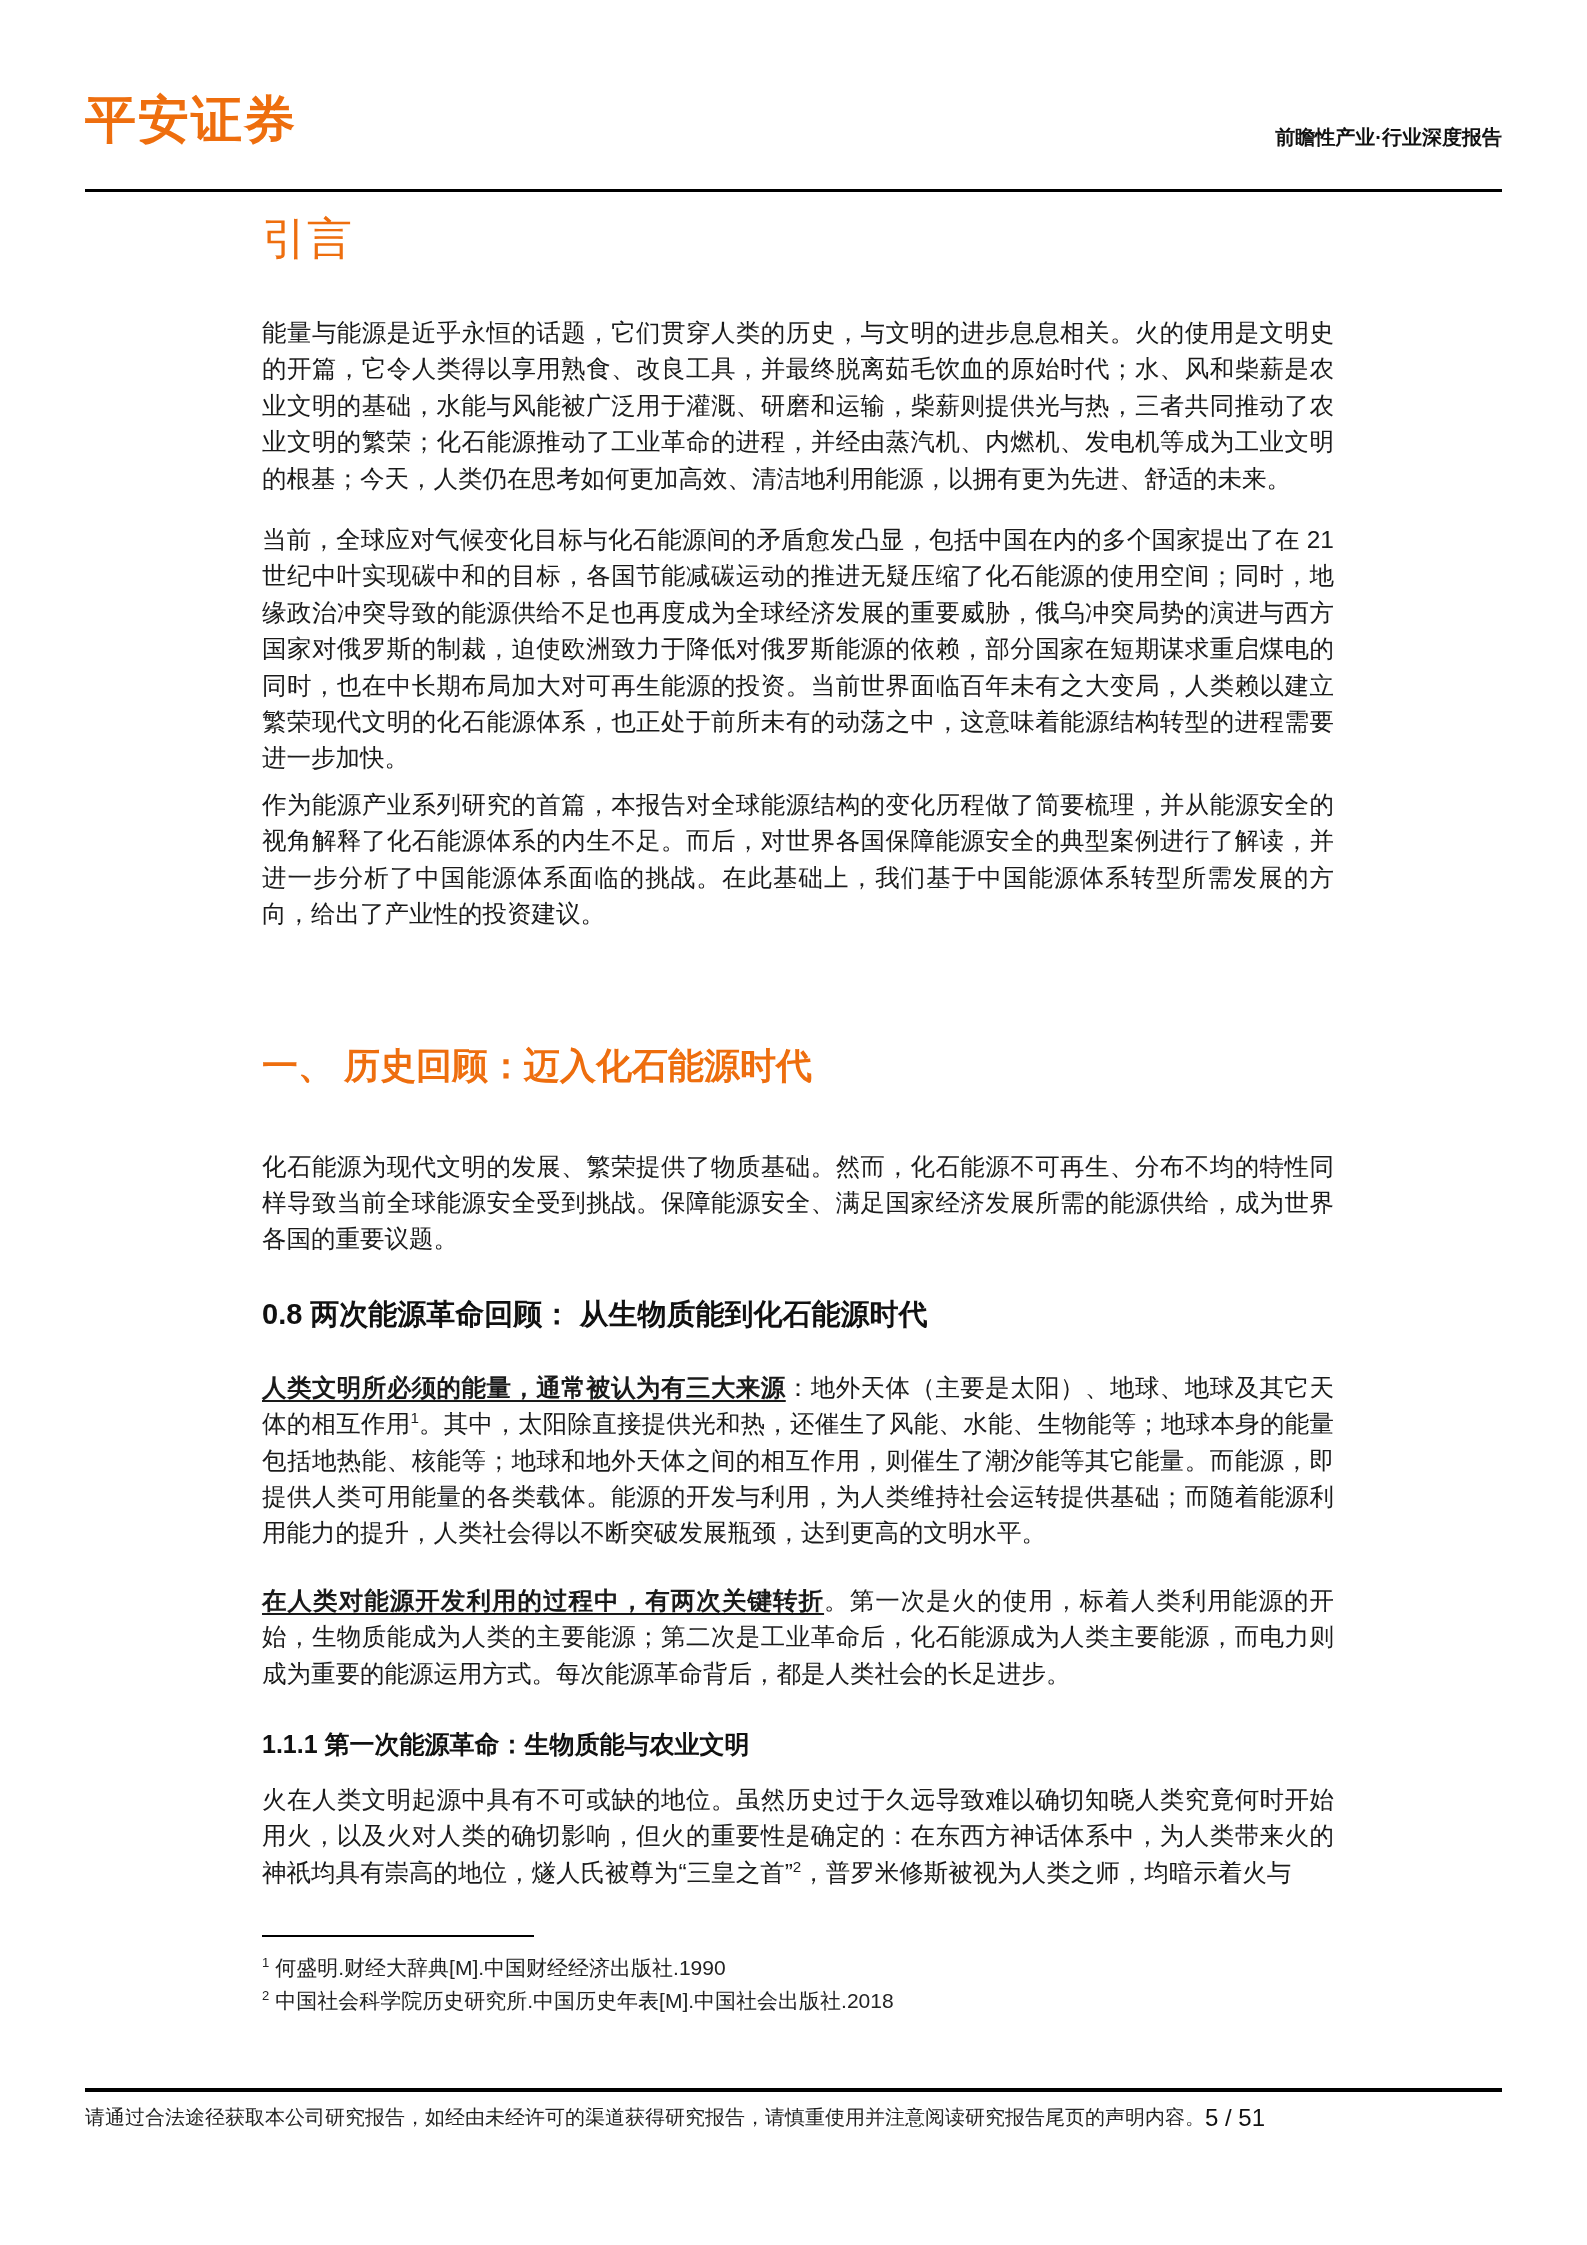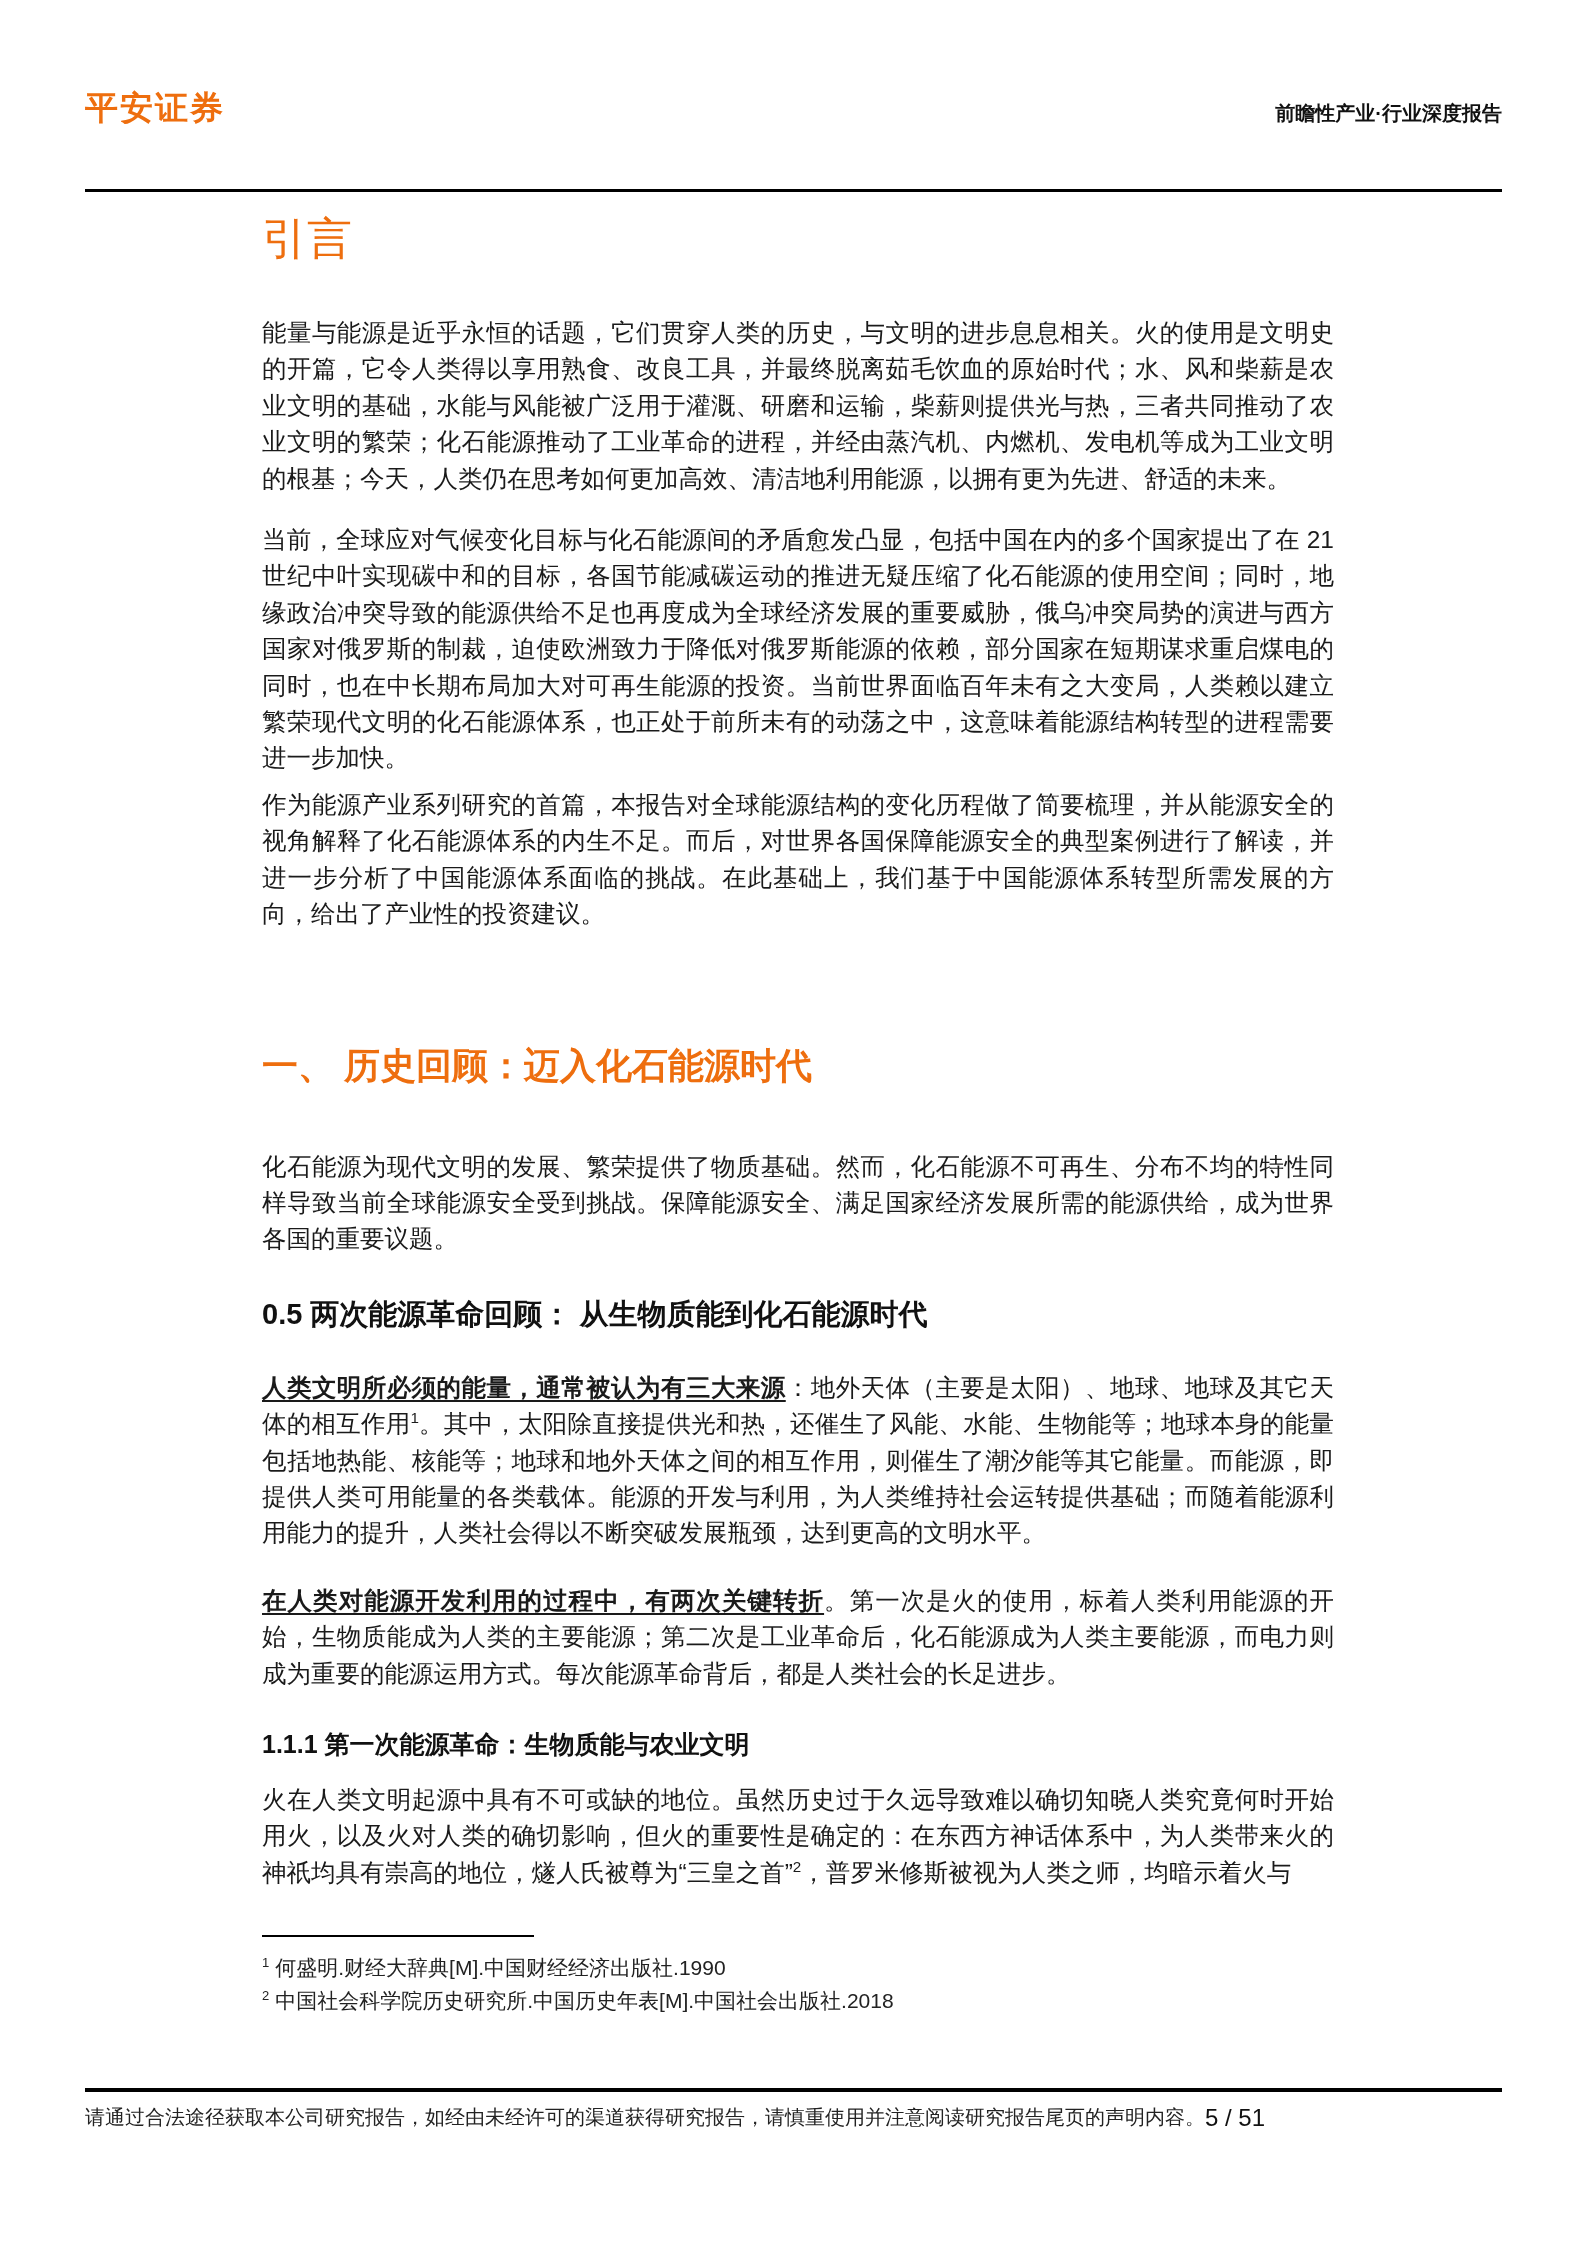--- a/index.html
+++ b/index.html
@@ -8,21 +8,21 @@
   .page {
     position:relative; width:1587px; height:2245px; background:#fff;
     font-family:"Liberation Sans","DejaVu Sans",sans-serif; color:var(--ink);
     overflow:hidden;
   }
   
   .header {
     position:absolute; top:86px; left:85px; right:85px;
     display:flex; justify-content:space-between; align-items:flex-end;
   }
-  .brand { font-size:33px; font-weight:bold; color:var(--accent); letter-spacing:2px; }
+  .brand { font-size:51px; font-weight:bold; color:var(--accent); letter-spacing:2px; }
   .report-type { font-size:20px; font-weight:bold; color:#111; padding-bottom:4px; }
   .header-rule { position:absolute; top:189px; left:85px; right:85px; height:3px; background:#000; }
   
   .content { position:absolute; top:0; left:262px; width:1072px; }
   .h-intro { margin-top:215px; font-size:45px; line-height:48px; font-weight:normal; color:var(--accent); }
   p.body-p {
     font-size:24.5px; line-height:36.4px; text-align:justify; color:var(--ink);
     word-break:break-all;
   }
   .p1 { margin-top:52px; }
@@ -67,21 +67,21 @@
     <h1 class="h-intro">引言</h1>
 
     <p class="body-p p1">能量与能源是近乎永恒的话题，它们贯穿人类的历史，与文明的进步息息相关。火的使用是文明史的开篇，它令人类得以享用熟食、改良工具，并最终脱离茹毛饮血的原始时代；水、风和柴薪是农业文明的基础，水能与风能被广泛用于灌溉、研磨和运输，柴薪则提供光与热，三者共同推动了农业文明的繁荣；化石能源推动了工业革命的进程，并经由蒸汽机、内燃机、发电机等成为工业文明的根基；今天，人类仍在思考如何更加高效、清洁地利用能源，以拥有更为先进、舒适的未来。</p>
     <p class="body-p p2">当前，全球应对气候变化目标与化石能源间的矛盾愈发凸显，包括中国在内的多个国家提出了在 21 世纪中叶实现碳中和的目标，各国节能减碳运动的推进无疑压缩了化石能源的使用空间；同时，地缘政治冲突导致的能源供给不足也再度成为全球经济发展的重要威胁，俄乌冲突局势的演进与西方国家对俄罗斯的制裁，迫使欧洲致力于降低对俄罗斯能源的依赖，部分国家在短期谋求重启煤电的同时，也在中长期布局加大对可再生能源的投资。当前世界面临百年未有之大变局，人类赖以建立繁荣现代文明的化石能源体系，也正处于前所未有的动荡之中，这意味着能源结构转型的进程需要进一步加快。</p>
     <p class="body-p p3">作为能源产业系列研究的首篇，本报告对全球能源结构的变化历程做了简要梳理，并从能源安全的视角解释了化石能源体系的内生不足。而后，对世界各国保障能源安全的典型案例进行了解读，并进一步分析了中国能源体系面临的挑战。在此基础上，我们基于中国能源体系转型所需发展的方向，给出了产业性的投资建议。</p>
 
     <h2 class="h-sec1">一、 历史回顾：迈入化石能源时代</h2>
 
     <p class="body-p p4">化石能源为现代文明的发展、繁荣提供了物质基础。然而，化石能源不可再生、分布不均的特性同样导致当前全球能源安全受到挑战。保障能源安全、满足国家经济发展所需的能源供给，成为世界各国的重要议题。</p>
 
-    <h3 class="h-sub11">0.5 两次能源革命回顾： 从生物质能到化石能源时代</h3>
+    <h3 class="h-sub11">0.8 两次能源革命回顾： 从生物质能到化石能源时代</h3>
 
     <p class="body-p p5"><span class="key">人类文明所必须的能量，通常被认为有三大来源</span><span>：地外天体（主要是太阳）、地球、地球及其它天体的相互作用</span><sup>1</sup><span>。其中，太阳除直接提供光和热，还催生了风能、水能、生物能等；地球本身的能量包括地热能、核能等；地球和地外天体之间的相互作用，则催生了潮汐能等其它能量。而能源，即提供人类可用能量的各类载体。能源的开发与利用，为人类维持社会运转提供基础；而随着能源利用能力的提升，人类社会得以不断突破发展瓶颈，达到更高的文明水平。</span></p>
 
     <p class="body-p p6"><span class="key">在人类对能源开发利用的过程中，有两次关键转折</span><span>。第一次是火的使用，标着人类利用能源的开始，生物质能成为人类的主要能源；第二次是工业革命后，化石能源成为人类主要能源，而电力则成为重要的能源运用方式。每次能源革命背后，都是人类社会的长足进步。</span></p>
 
     <h4 class="h-sub111">1.1.1 第一次能源革命：生物质能与农业文明</h4>
 
     <p class="body-p p7"><span>火在人类文明起源中具有不可或缺的地位。虽然历史过于久远导致难以确切知晓人类究竟何时开始用火，以及火对人类的确切影响，但火的重要性是确定的：在东西方神话体系中，为人类带来火的神祇均具有崇高的地位，燧人氏被尊为“三皇之首”</span><sup>2</sup><span>，普罗米修斯被视为人类之师，均暗示着火与</span></p>
 
     <div class="fn-rule"></div>

